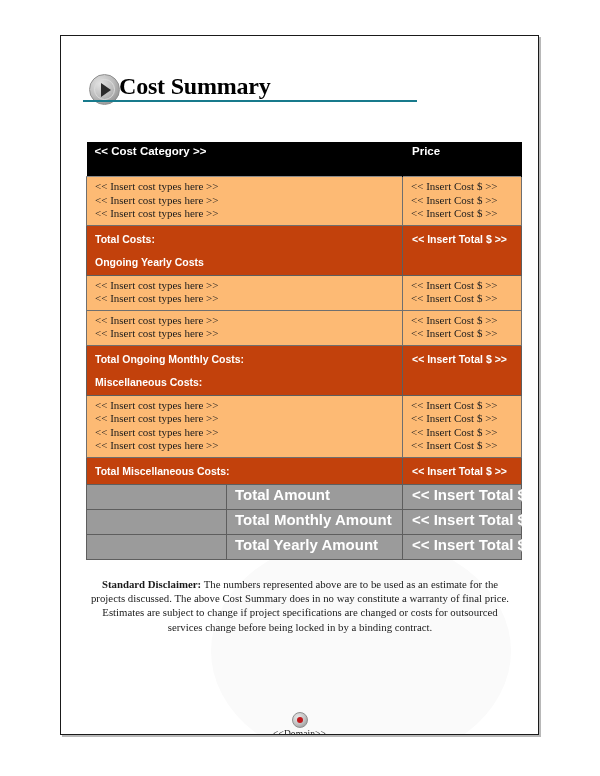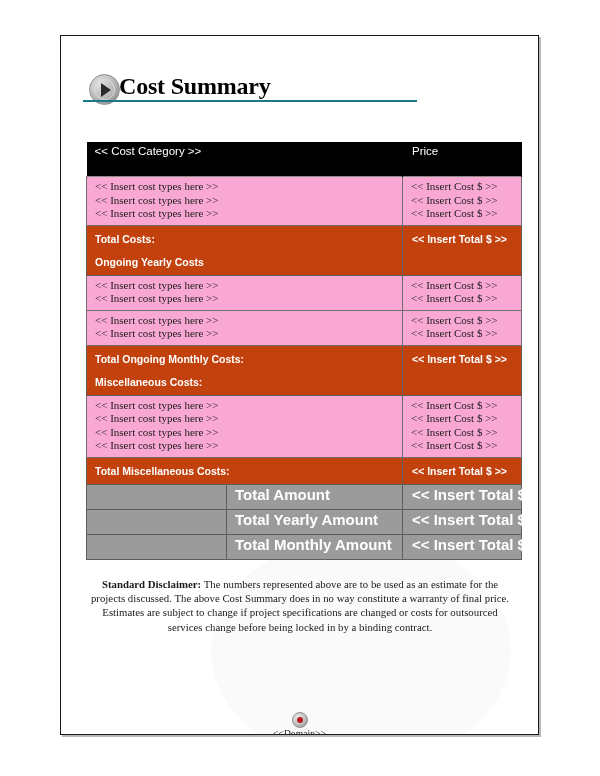--- a/index.html
+++ b/index.html
@@ -116,33 +116,33 @@
     margin: 0;
     vertical-align: top;
   }
 
   
   .hdr-cell {
     background: #000000;
     color: #ffffff;
     font-family: "Liberation Sans", sans-serif;
     font-size: 11.5px;
-    font-weight: normal;
+    font-weight: bold;
     height: 34px;
     line-height: 19px;
     padding-left: 8px !important;
     border-right: 1px solid #000000;
     white-space: nowrap;
     text-align: left;
   }
   .hdr-cell.price { padding-left: 9px !important; }
 
   
   .data-cell {
-    background: #f9a8d4;
+    background: #fdba74;
     border: 1px solid #6f6f6f;
     border-top: 1px solid #8a8a8a;
     padding: 3px 0 4px 8px !important;
     font-family: "Liberation Serif", serif;
     font-size: 11px;
     color: #1c1c1c;
     line-height: 13.5px;
   }
   .data-cell .line { display: block; white-space: nowrap; }
 
@@ -332,26 +332,26 @@
         <td class="total-cell amount">&lt;&lt; Insert Total $ &gt;&gt;</td>
       </tr>
 
       <tr>
         <td class="blank-cell"></td>
         <td class="sum-label-cell">Total Amount</td>
         <td class="sum-label-cell" style="padding-left:9px !important;">&lt;&lt; Insert Total $ &gt;&gt;</td>
       </tr>
       <tr>
         <td class="blank-cell"></td>
+        <td class="sum-label-cell">Total Monthly Amount</td>
+        <td class="sum-label-cell" style="padding-left:9px !important;">&lt;&lt; Insert Total $ &gt;&gt;</td>
+      </tr>
+      <tr>
+        <td class="blank-cell"></td>
         <td class="sum-label-cell">Total Yearly Amount</td>
-        <td class="sum-label-cell" style="padding-left:9px !important;">&lt;&lt; Insert Total $ &gt;&gt;</td>
-      </tr>
-      <tr>
-        <td class="blank-cell"></td>
-        <td class="sum-label-cell">Total Monthly Amount</td>
         <td class="sum-label-cell" style="padding-left:9px !important;">&lt;&lt; Insert Total $ &gt;&gt;</td>
       </tr>
 
     </tbody>
   </table>
 
   <div id="disclaimer"><span id="disclaimer-label">Standard Disclaimer:</span><span> The numbers represented above are to be used as an estimate for the projects discussed. The above Cost Summary does in no way constitute a warranty of final price. Estimates are subject to change if project specifications are changed or costs for outsourced services change before being locked in by a binding contract.</span></div>
 
   <div id="footer">
     <div id="footer-bullet"></div>

